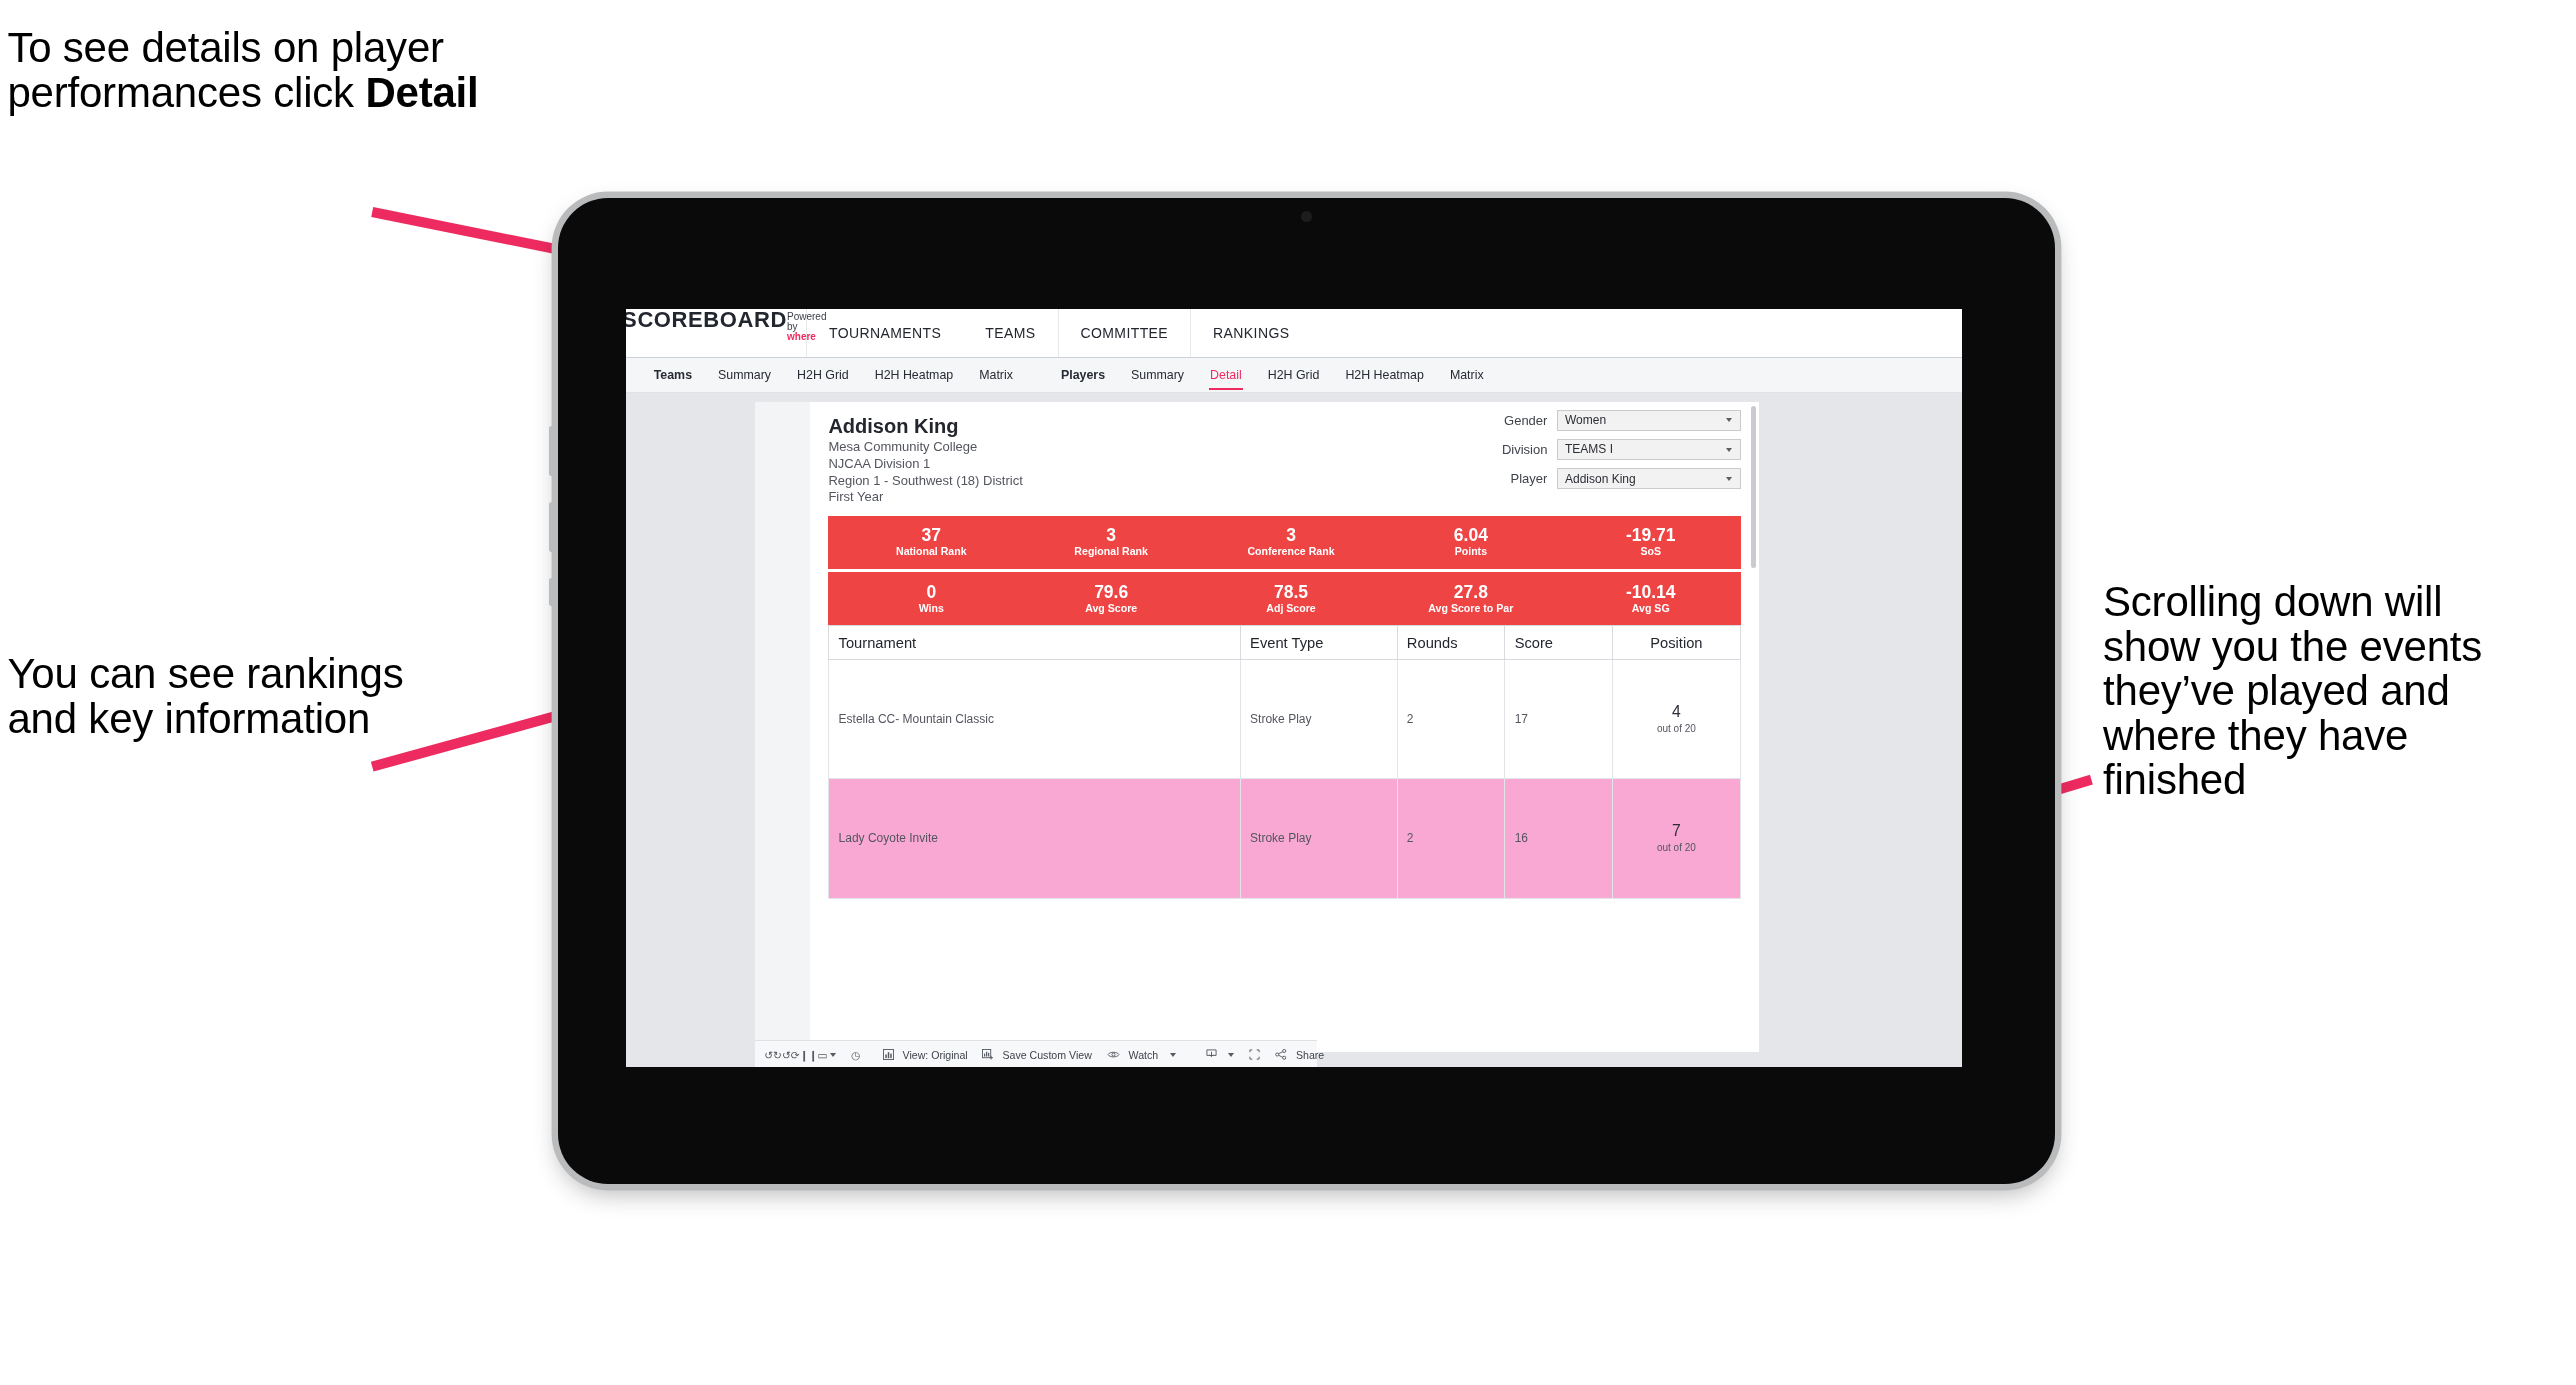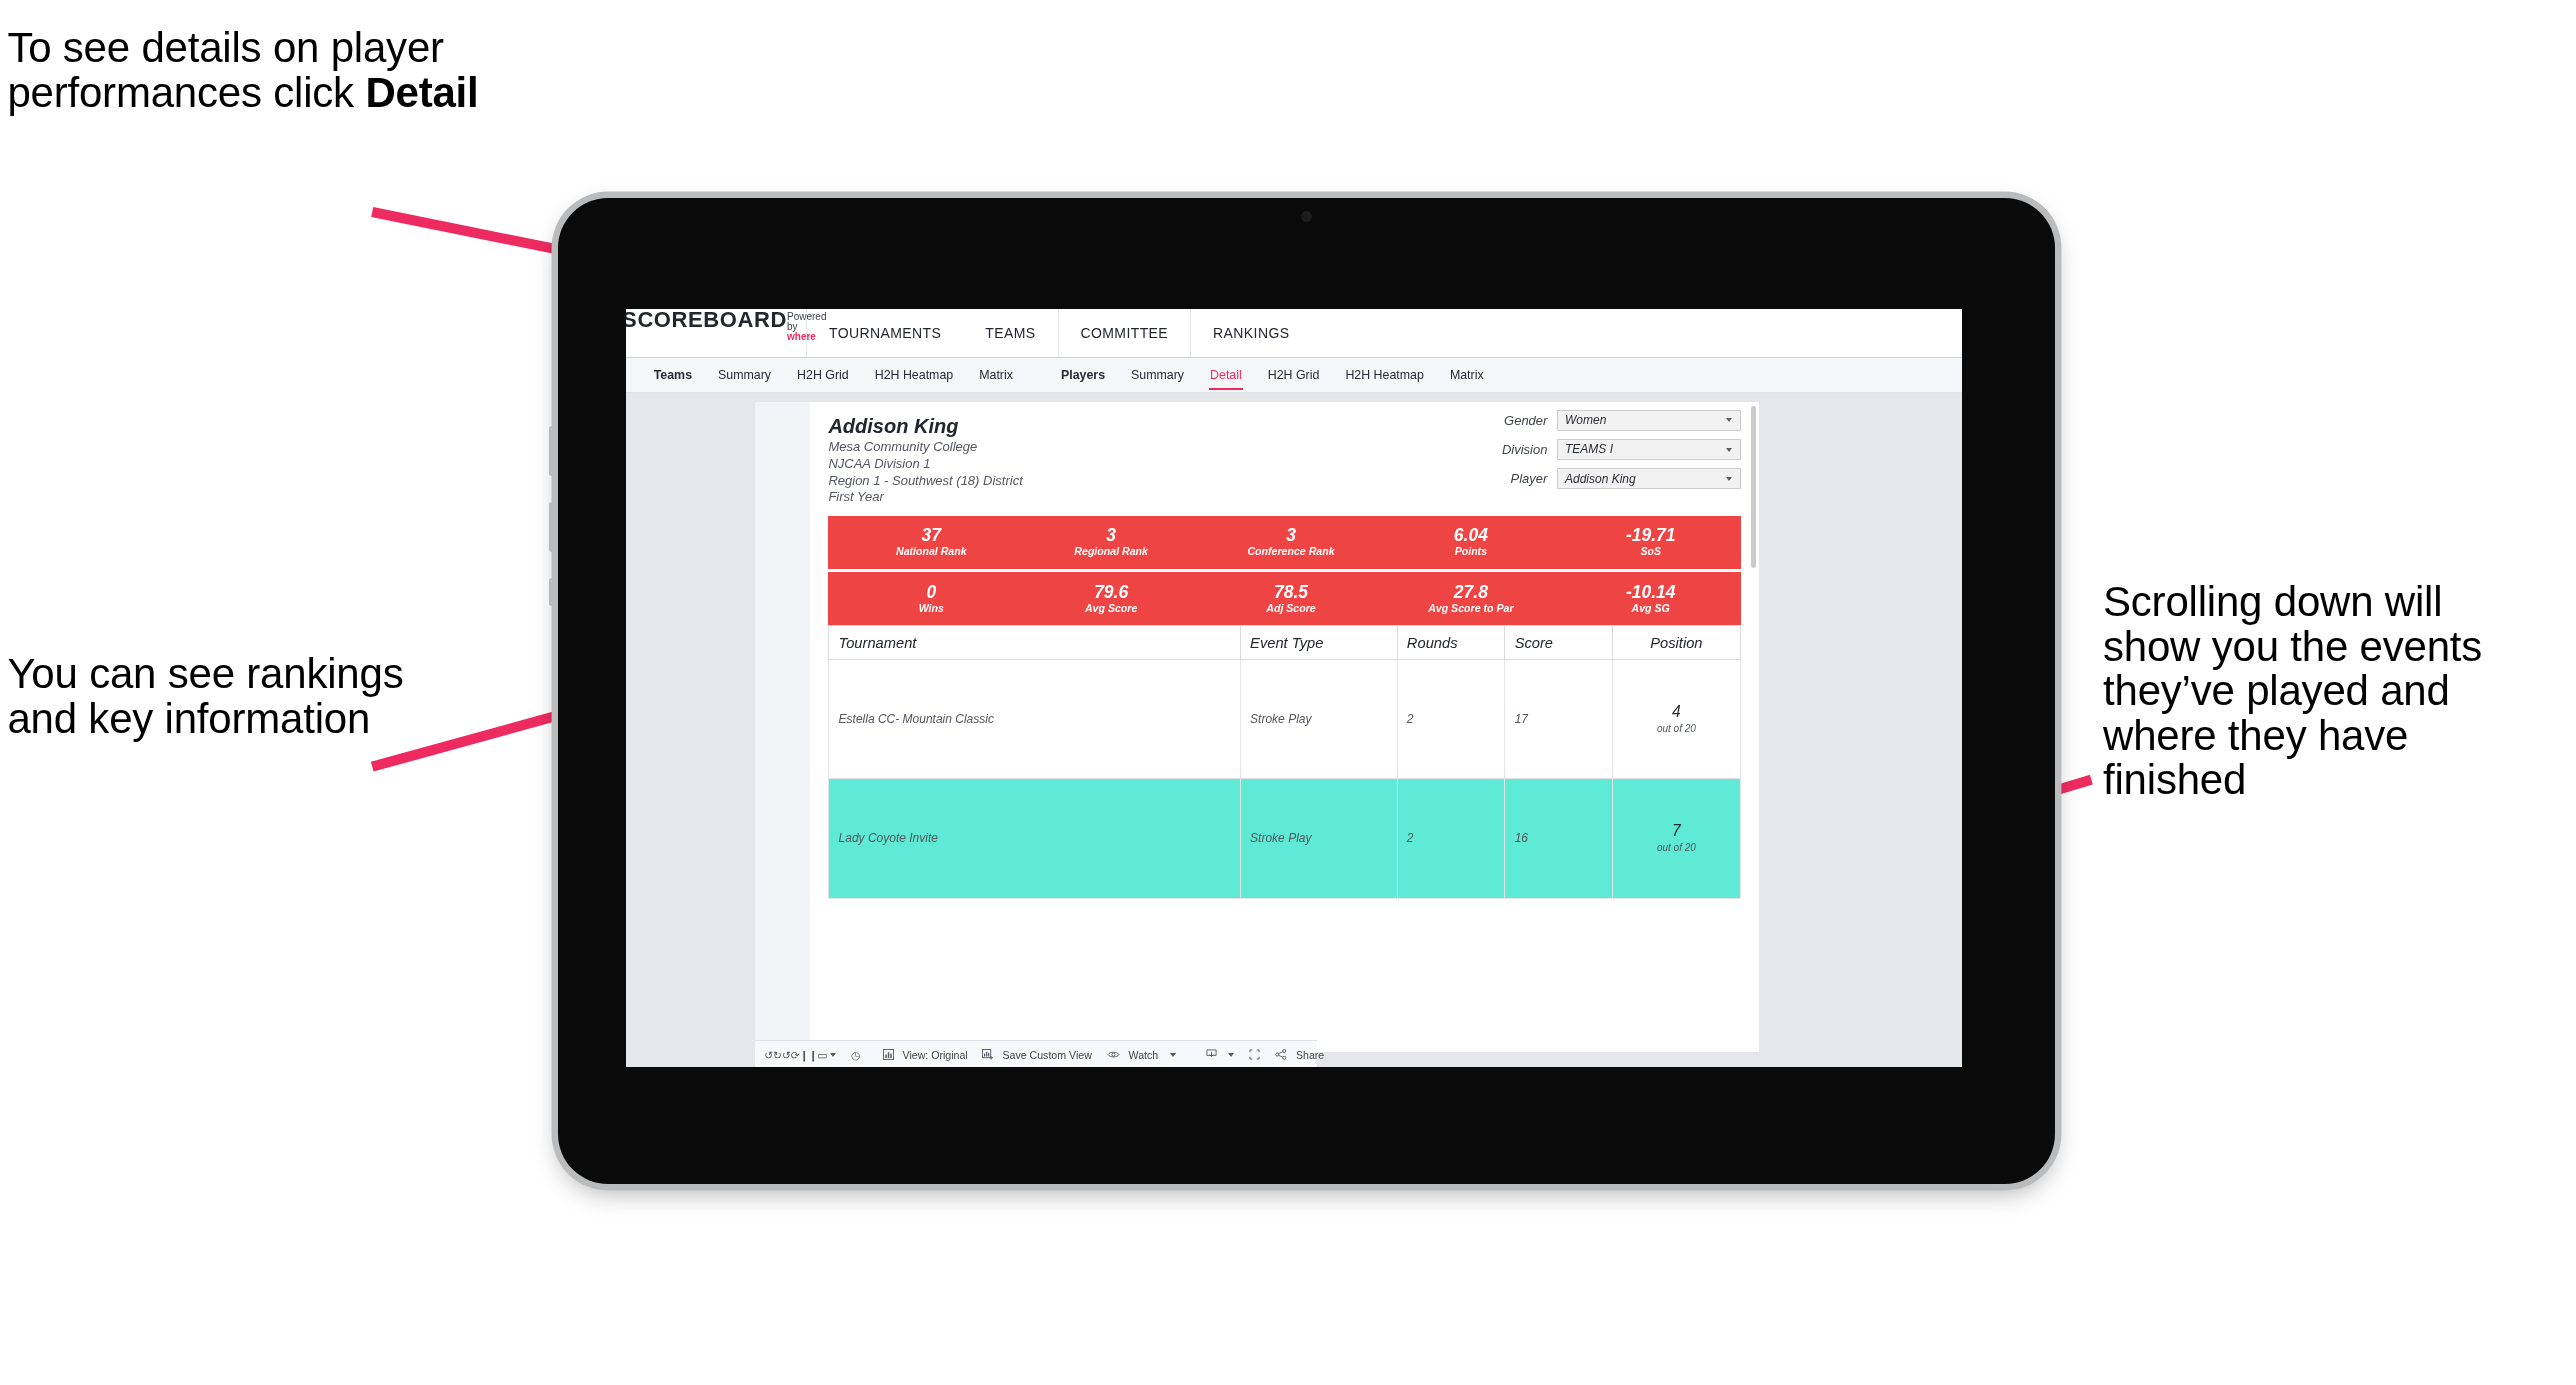--- a/index.html
+++ b/index.html
@@ -165,21 +165,20 @@
     background: #e4e6ea;
     overflow: hidden;
   }
   #sheet {
     position: absolute;
     left: 129px;
     top: 9.2px;
     width: 980px;
     bottom: 16px;
     background: #f3f4f6;
-    font-style: italic;
   }
   #card {
     position: absolute;
     left: 55px;
     top: 0;
     width: 949px;
     bottom: 0;
     background: #ffffff;
   }
   #card-inner { padding: 13px 18.4px 0 18.4px; position: relative; }
@@ -304,21 +303,21 @@
   #events-table th.center { text-align: center; }
   #events-table td {
     border: 0.9px solid #e3e4e7;
     padding: 9.2px;
     color: #53565e;
     font-size: 12px;
     height: 100px;
     vertical-align: middle;
     background: #ffffff;
   }
-  #events-table tr.alt td { background: #5eead4; }
+  #events-table tr.alt td { background: #f9a8d4; }
   #events-table td.pos {
     text-align: center;
     color: #2b2e36;
   }
   .pos-num { font-size: 15.7px; line-height: 1.2; }
   .pos-of { font-size: 10px; color: #53565e; line-height: 1.3; }
 
   
   #card-scrollbar {
     position: absolute;

